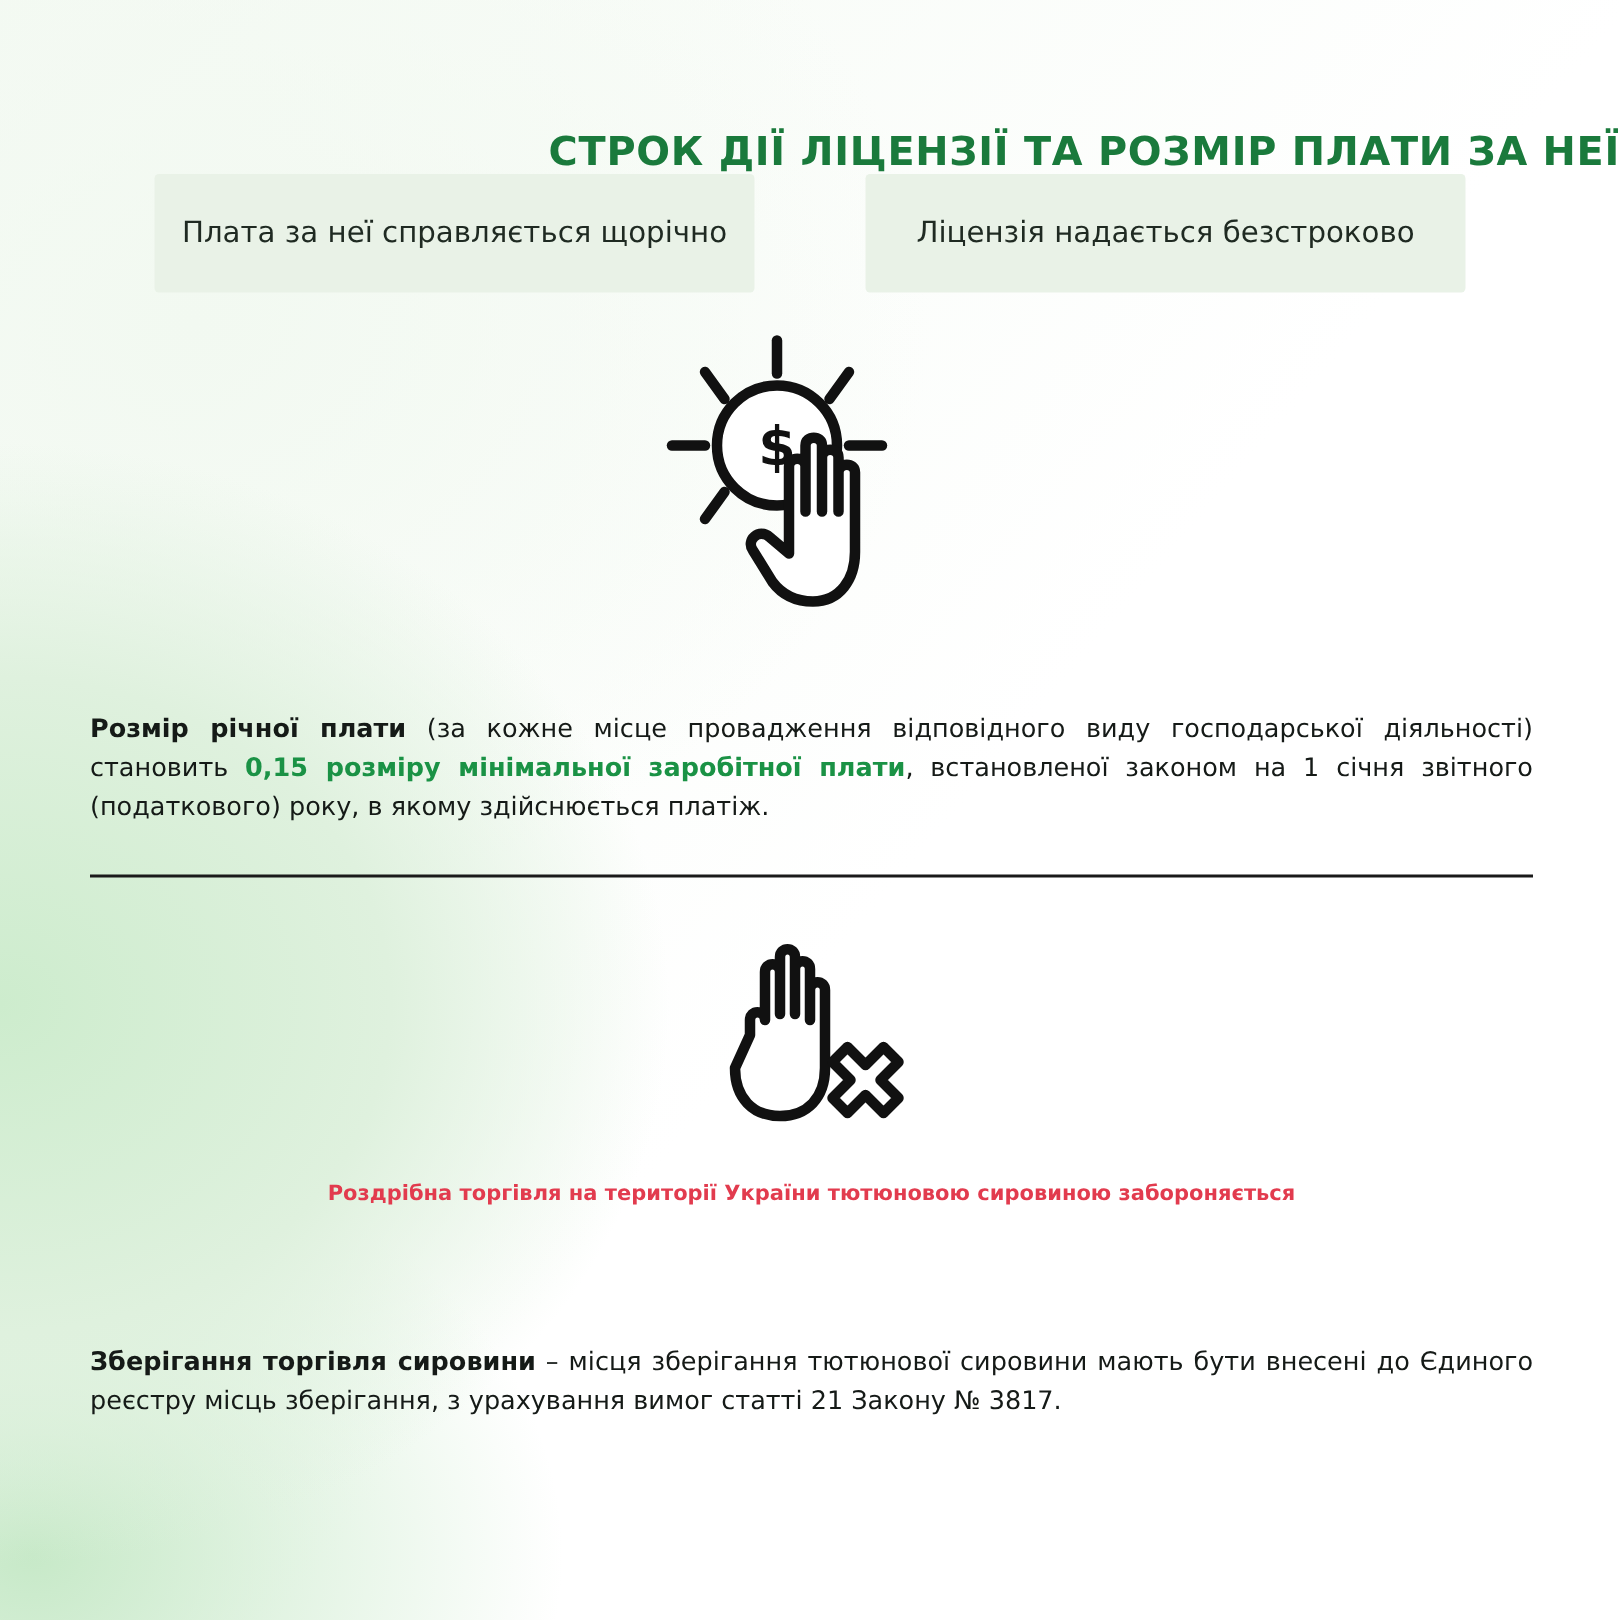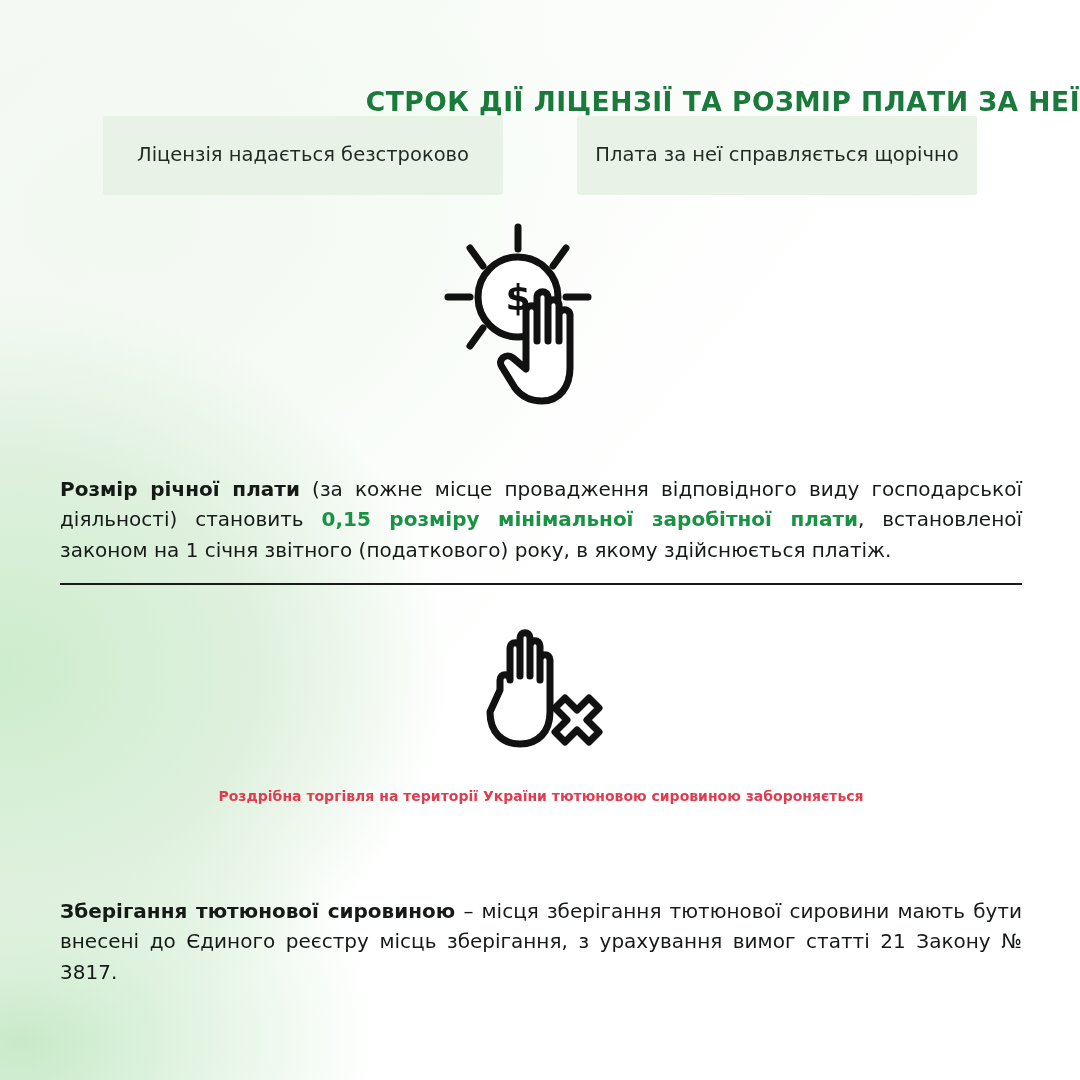--- a/index.html
+++ b/index.html
@@ -84,21 +84,21 @@
     left: 0;
     width: 1080px;
     display: flex;
     justify-content: center;
   }
 
   
   .para {
     position: absolute;
     color: #151a17;
-    font-size: 20px;
+    font-size: 17px;
     line-height: 1.52;
     text-align: justify;
     text-justify: inter-word;
   }
   .para-1 {
     top: 474px;
     left: 60px;
     width: 962px;
   }
   .para-2 {
@@ -133,22 +133,22 @@
 </style>
 </head>
 <body>
 
 <div class="page">
   <div class="content">
 
     <div class="title">СТРОК ДІЇ ЛІЦЕНЗІЇ ТА РОЗМІР ПЛАТИ ЗА НЕЇ</div>
 
     <div class="boxes">
+      <div class="box">Плата за неї справляється щорічно</div>
       <div class="box">Ліцензія надається безстроково</div>
-      <div class="box">Плата за неї справляється щорічно</div>
     </div>
 
     <div class="icon-coin">
       <svg width="220" height="210" viewBox="0 0 220 210" fill="none" xmlns="http://www.w3.org/2000/svg">
 
         <g stroke="#111" stroke-width="7" stroke-linecap="round">
           <line x1="88" y1="12" x2="88" y2="34"></line>
           <line x1="40" y1="33" x2="53" y2="51"></line>
           <line x1="18" y1="82" x2="40" y2="82"></line>
           <line x1="40" y1="131" x2="53" y2="113"></line>
@@ -173,17 +173,17 @@
     <div class="icon-hand">
       <svg width="140" height="130" viewBox="0 0 140 130" fill="none" xmlns="http://www.w3.org/2000/svg">
         <path d="M30 62 l0-10 c0-7 10-7 10 0 l0-32 c0-7 10-7 10 0 l0 28 0-38 c0-7 10-7 10 0 l0 38 0-30 c0-7 10-7 10 0 l0 34 0-20 c0-7 10-7 10 0 l0 52 c0 20-12 32-30 32 -18 0-30-12-30-32 z" fill="#fff" stroke="#111" stroke-width="7" stroke-linejoin="round" stroke-linecap="round"></path>
         <path d="M95 70 l12 12 12-12 10 10 -12 12 12 12 -10 10 -12-12 -12 12 -10-10 12-12 -12-12 z" fill="#fff" stroke="#111" stroke-width="7" stroke-linejoin="round"></path>
       </svg>
     </div>
 
     <div class="warning">Роздрібна торгівля на території України тютюновою сировиною забороняється</div>
 
     <div class="para para-2">
-      <span class="b">Зберігання тютюнової сировиною</span><span> – місця зберігання тютюнової сировини мають бути внесені до Єдиного реєстру місць зберігання, з урахування вимог статті 21 Закону № 3817.</span>
+      <span class="b">Зберігання торгівля сировини</span><span> – місця зберігання тютюнової сировини мають бути внесені до Єдиного реєстру місць зберігання, з урахування вимог статті 21 Закону № 3817.</span>
     </div>
 
   </div>
 </div>
 
 </body></html>

